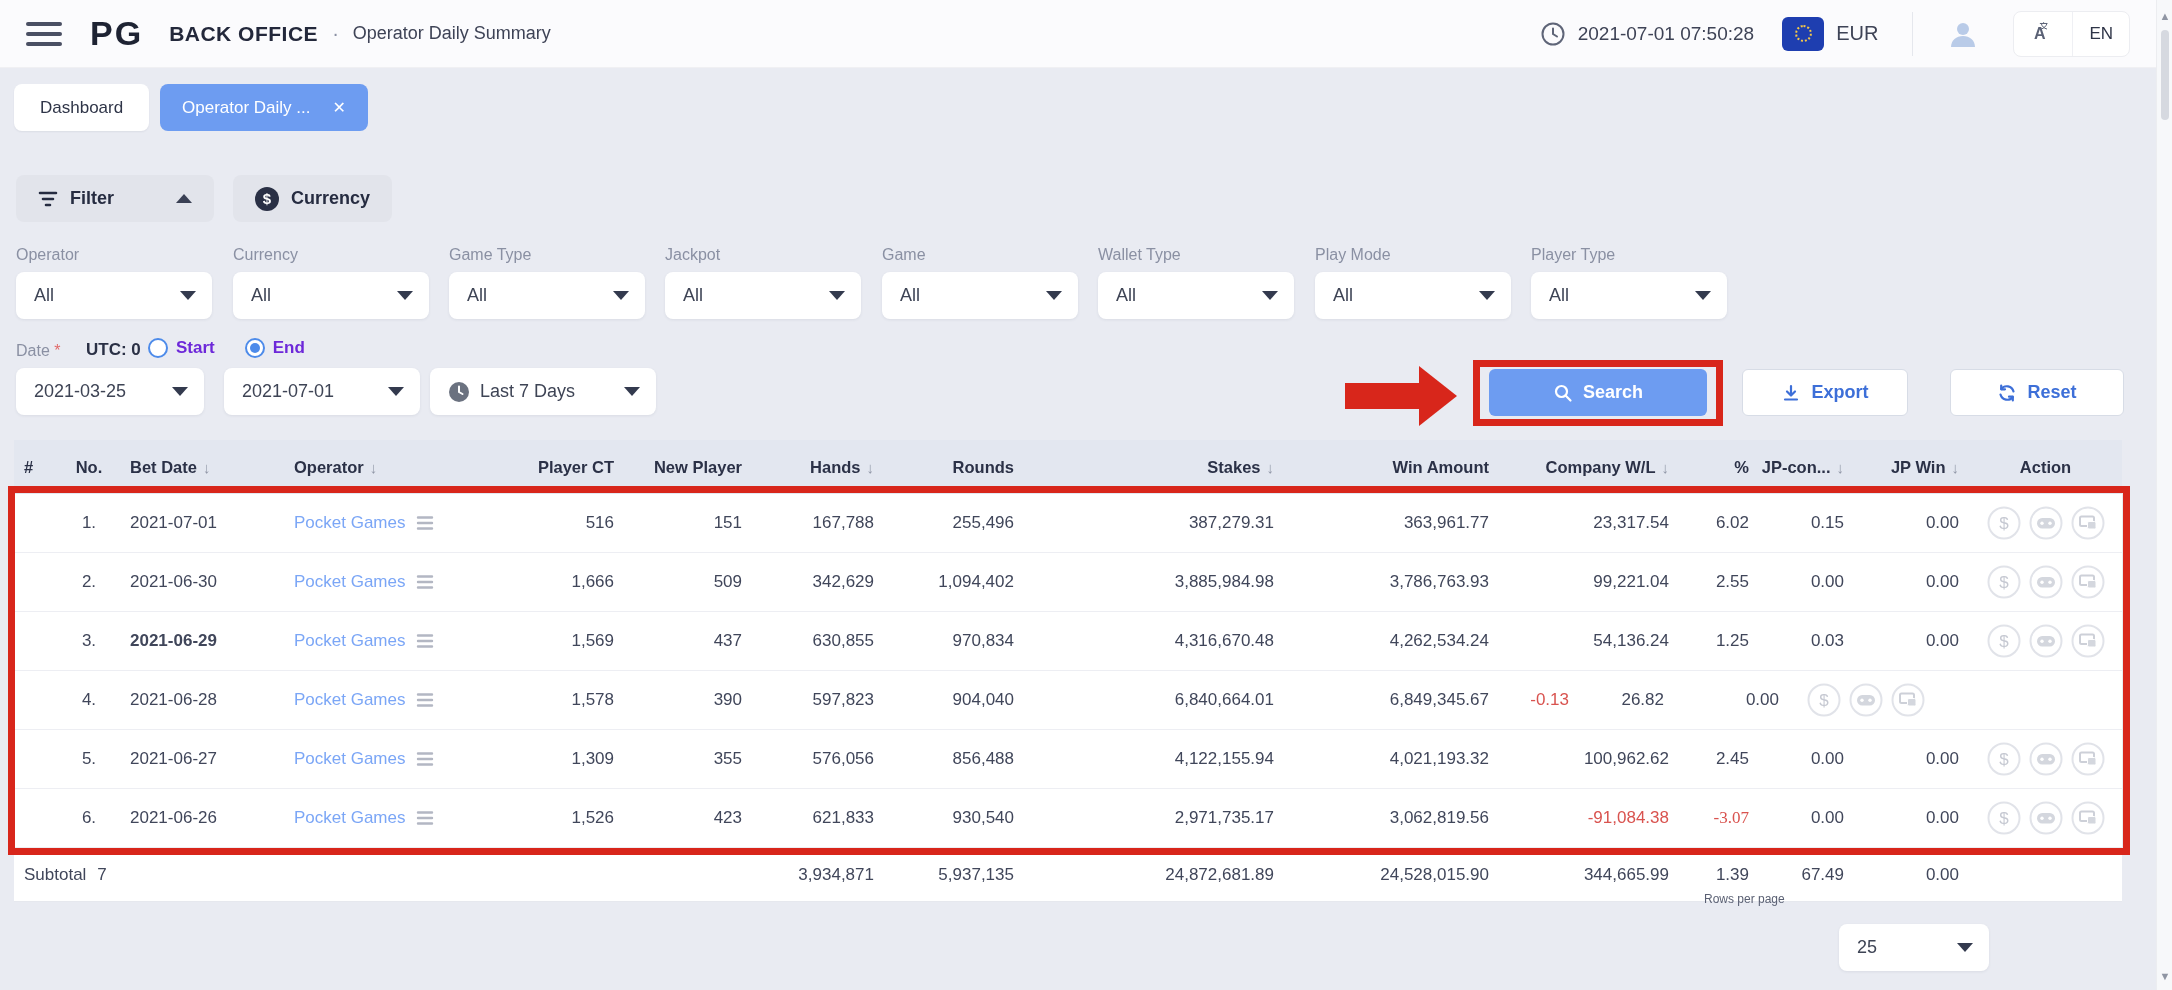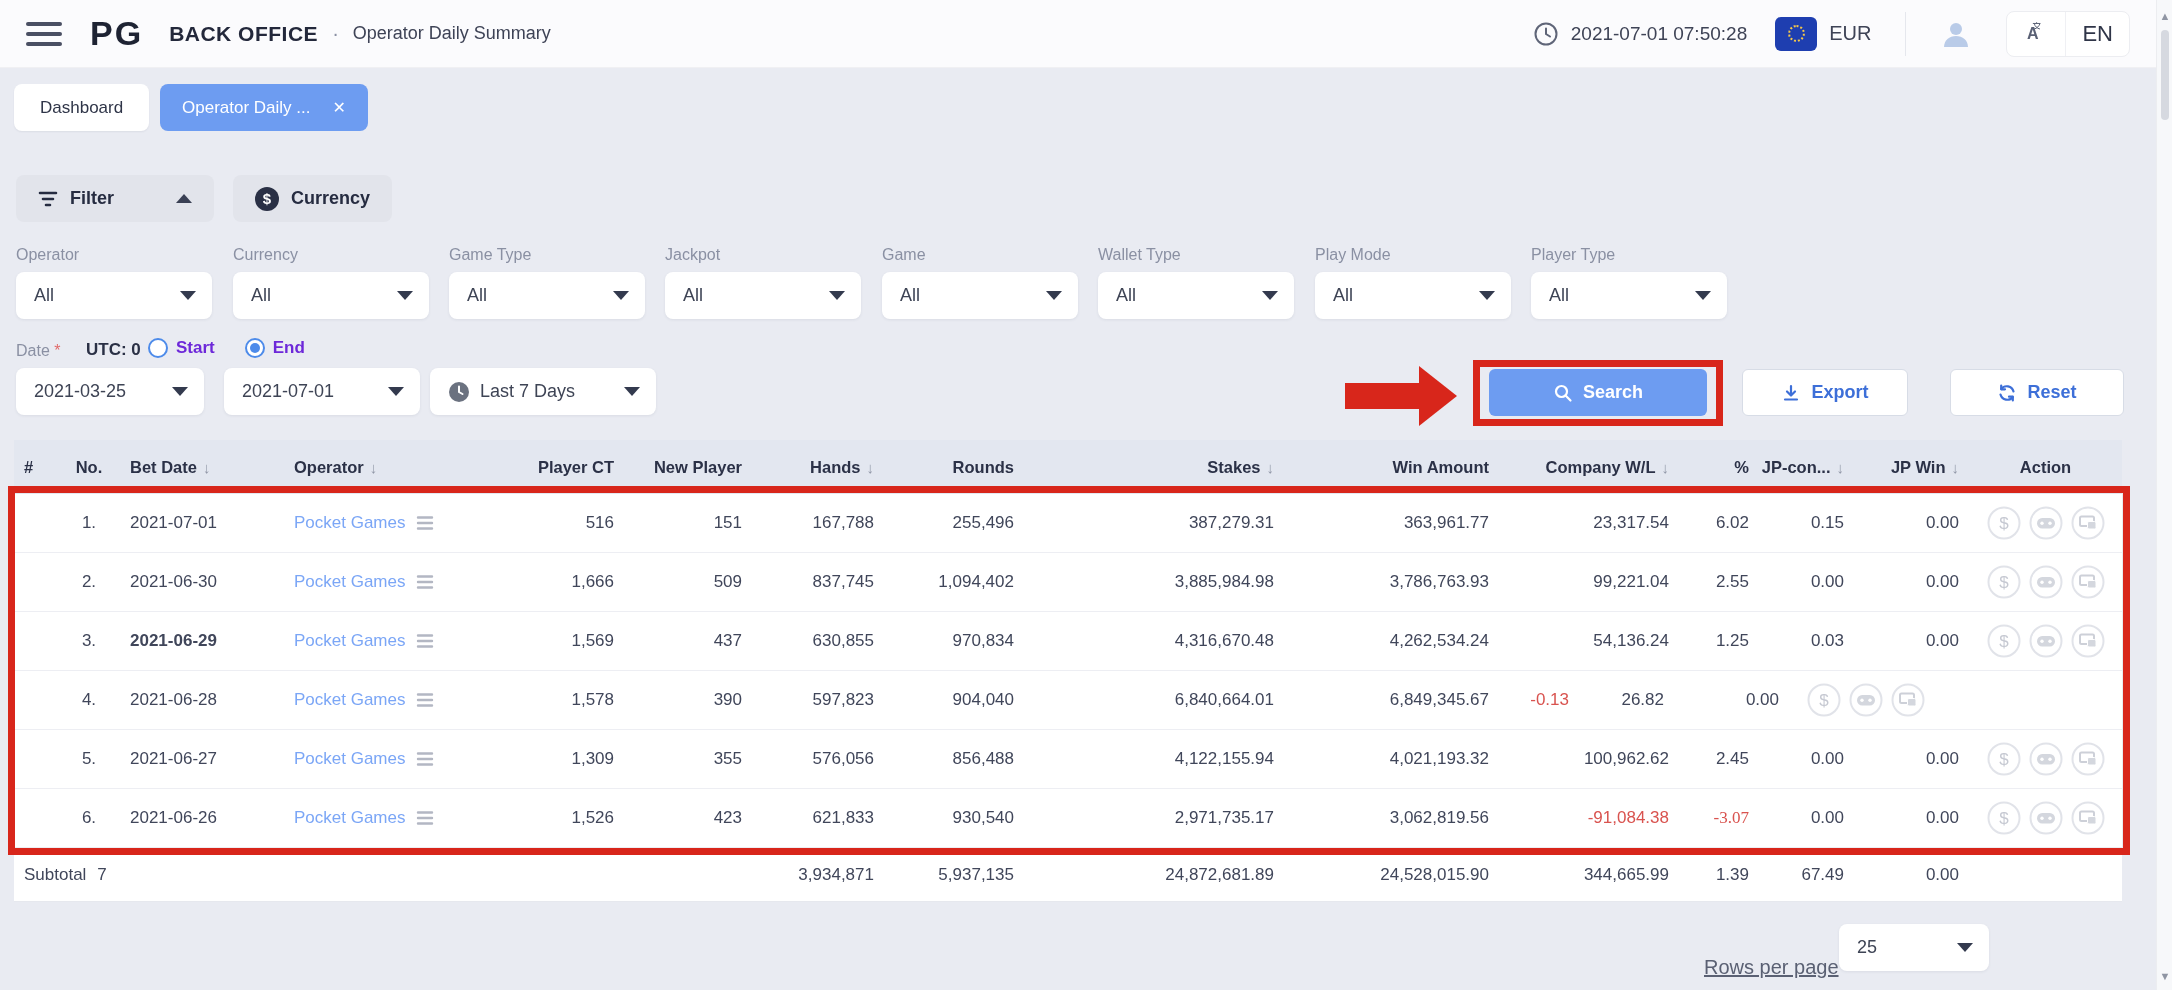--- a/index.html
+++ b/index.html
@@ -23,21 +23,21 @@
   .ptitle{font-size:18px;color:#3E4356;}
   .topbar-right{margin-left:auto;display:flex;align-items:center;}
   .time-text{font-size:19px;color:#3E4356;margin:0 28px 0 12px;}
   .eu-flag{width:42px;height:34px;border-radius:6px;background:#1E3EB0;display:flex;align-items:center;justify-content:center;}
   .eu-flag i{display:block;width:17px;height:17px;border:2px dotted #F7C948;border-radius:50%;}
   .cur-code{font-size:20px;color:#3E4356;margin-left:12px;}
   .vdiv{width:1px;height:44px;background:#E5E7ED;margin:0 34px;}
   .lang-box{display:flex;align-items:center;height:46px;border:1px solid #ECEDF1;border-radius:8px;background:#fff;overflow:hidden;margin-left:34px;}
   .lang-box .cellp{height:100%;display:flex;align-items:center;justify-content:center;padding:0 16px;}
   .lang-box .cellp + .cellp{border-left:1px solid #EFF0F4;}
-  .lang-code{font-size:22px;color:#2F3548;}
+  .lang-code{font-size:17px;color:#2F3548;}
   
   .tab{position:absolute;top:84px;height:47px;border-radius:8px;display:flex;align-items:center;font-size:17px;cursor:pointer;}
   .tab-dashboard{left:14px;background:#fff;padding:0 26px;color:#2F3548;box-shadow:0 1px 2px rgba(30,40,70,.07);}
   .tab-active{left:160px;background:var(--accent);color:#fff;padding:0 22px;gap:22px;}
   .tab-close{font-size:16px;color:#fff;cursor:pointer;}
   
   .chip{position:absolute;top:175px;height:47px;background:#E2E4EB;border-radius:8px;display:flex;align-items:center;padding:0 22px;gap:12px;color:#262C41;font-weight:bold;font-size:18px;cursor:pointer;}
   #chip-filter{left:16px;width:198px;}
   #chip-currency{left:233px;}
   .tri-up{width:0;height:0;border-left:8px solid transparent;border-right:8px solid transparent;border-bottom:9px solid #3A4054;margin-left:auto;}
@@ -75,21 +75,21 @@
   .align-left{justify-content:flex-start;}
   .align-right{justify-content:flex-end;}
   .align-center{justify-content:center;}
   .sortarrow{font-size:15px;color:#9298A8;margin-left:6px;font-weight:normal;}
   .neg{color:#D9534F;}
   .oplink{color:#7BA6F6;text-decoration:none;cursor:pointer;}
   .rowmenu{margin-left:10px;display:inline-flex;cursor:pointer;}
   .action-btn{display:inline-flex;margin:0 4px;cursor:pointer;}
   .subtotal{display:flex;height:54px;background:#fff;align-items:center;border-bottom:1px solid #E6E8EE;}
   
-  .pg-label{position:absolute;left:1704px;top:956px;font-size:20px;color:#5A6073;text-decoration:underline;}
+  .pg-label{position:absolute;left:1704px;top:892px;font-size:12px;color:#5A6073;}
   #pg-dd{left:1839px;top:924px;width:150px;}
   .pg-range{position:absolute;left:2068px;top:988px;font-size:18px;color:#0f766e;}
   
   .scrollbar{position:absolute;right:0;top:0;width:16px;height:990px;background:#F7F8FA;border-left:1px solid #ECEDF0;z-index:40;}
   .sb-arrow{position:absolute;left:0;width:16px;text-align:center;font-size:11px;color:#8F95A3;}
   .sb-up{top:10px;} .sb-down{bottom:8px;}
   .sb-thumb{position:absolute;left:4px;top:30px;width:8px;height:90px;border-radius:4px;background:#D6D9E0;}
 </style>
 </head>
 <body>
@@ -404,21 +404,21 @@
             </svg>
           </span>
         </div>
         <div class="td align-right" style="width: 100px;">
           <span>1,666</span>
         </div>
         <div class="td align-right" style="width: 128px;">
           <span>509</span>
         </div>
         <div class="td align-right" style="width: 132px;">
-          <span>837,745</span>
+          <span>342,629</span>
         </div>
         <div class="td align-right" style="width: 140px;">
           <span>1,094,402</span>
         </div>
         <div class="td align-right" style="width: 260px;">
           <span>3,885,984.98</span>
         </div>
         <div class="td align-right" style="width: 215px;">
           <span>3,786,763.93</span>
         </div>

